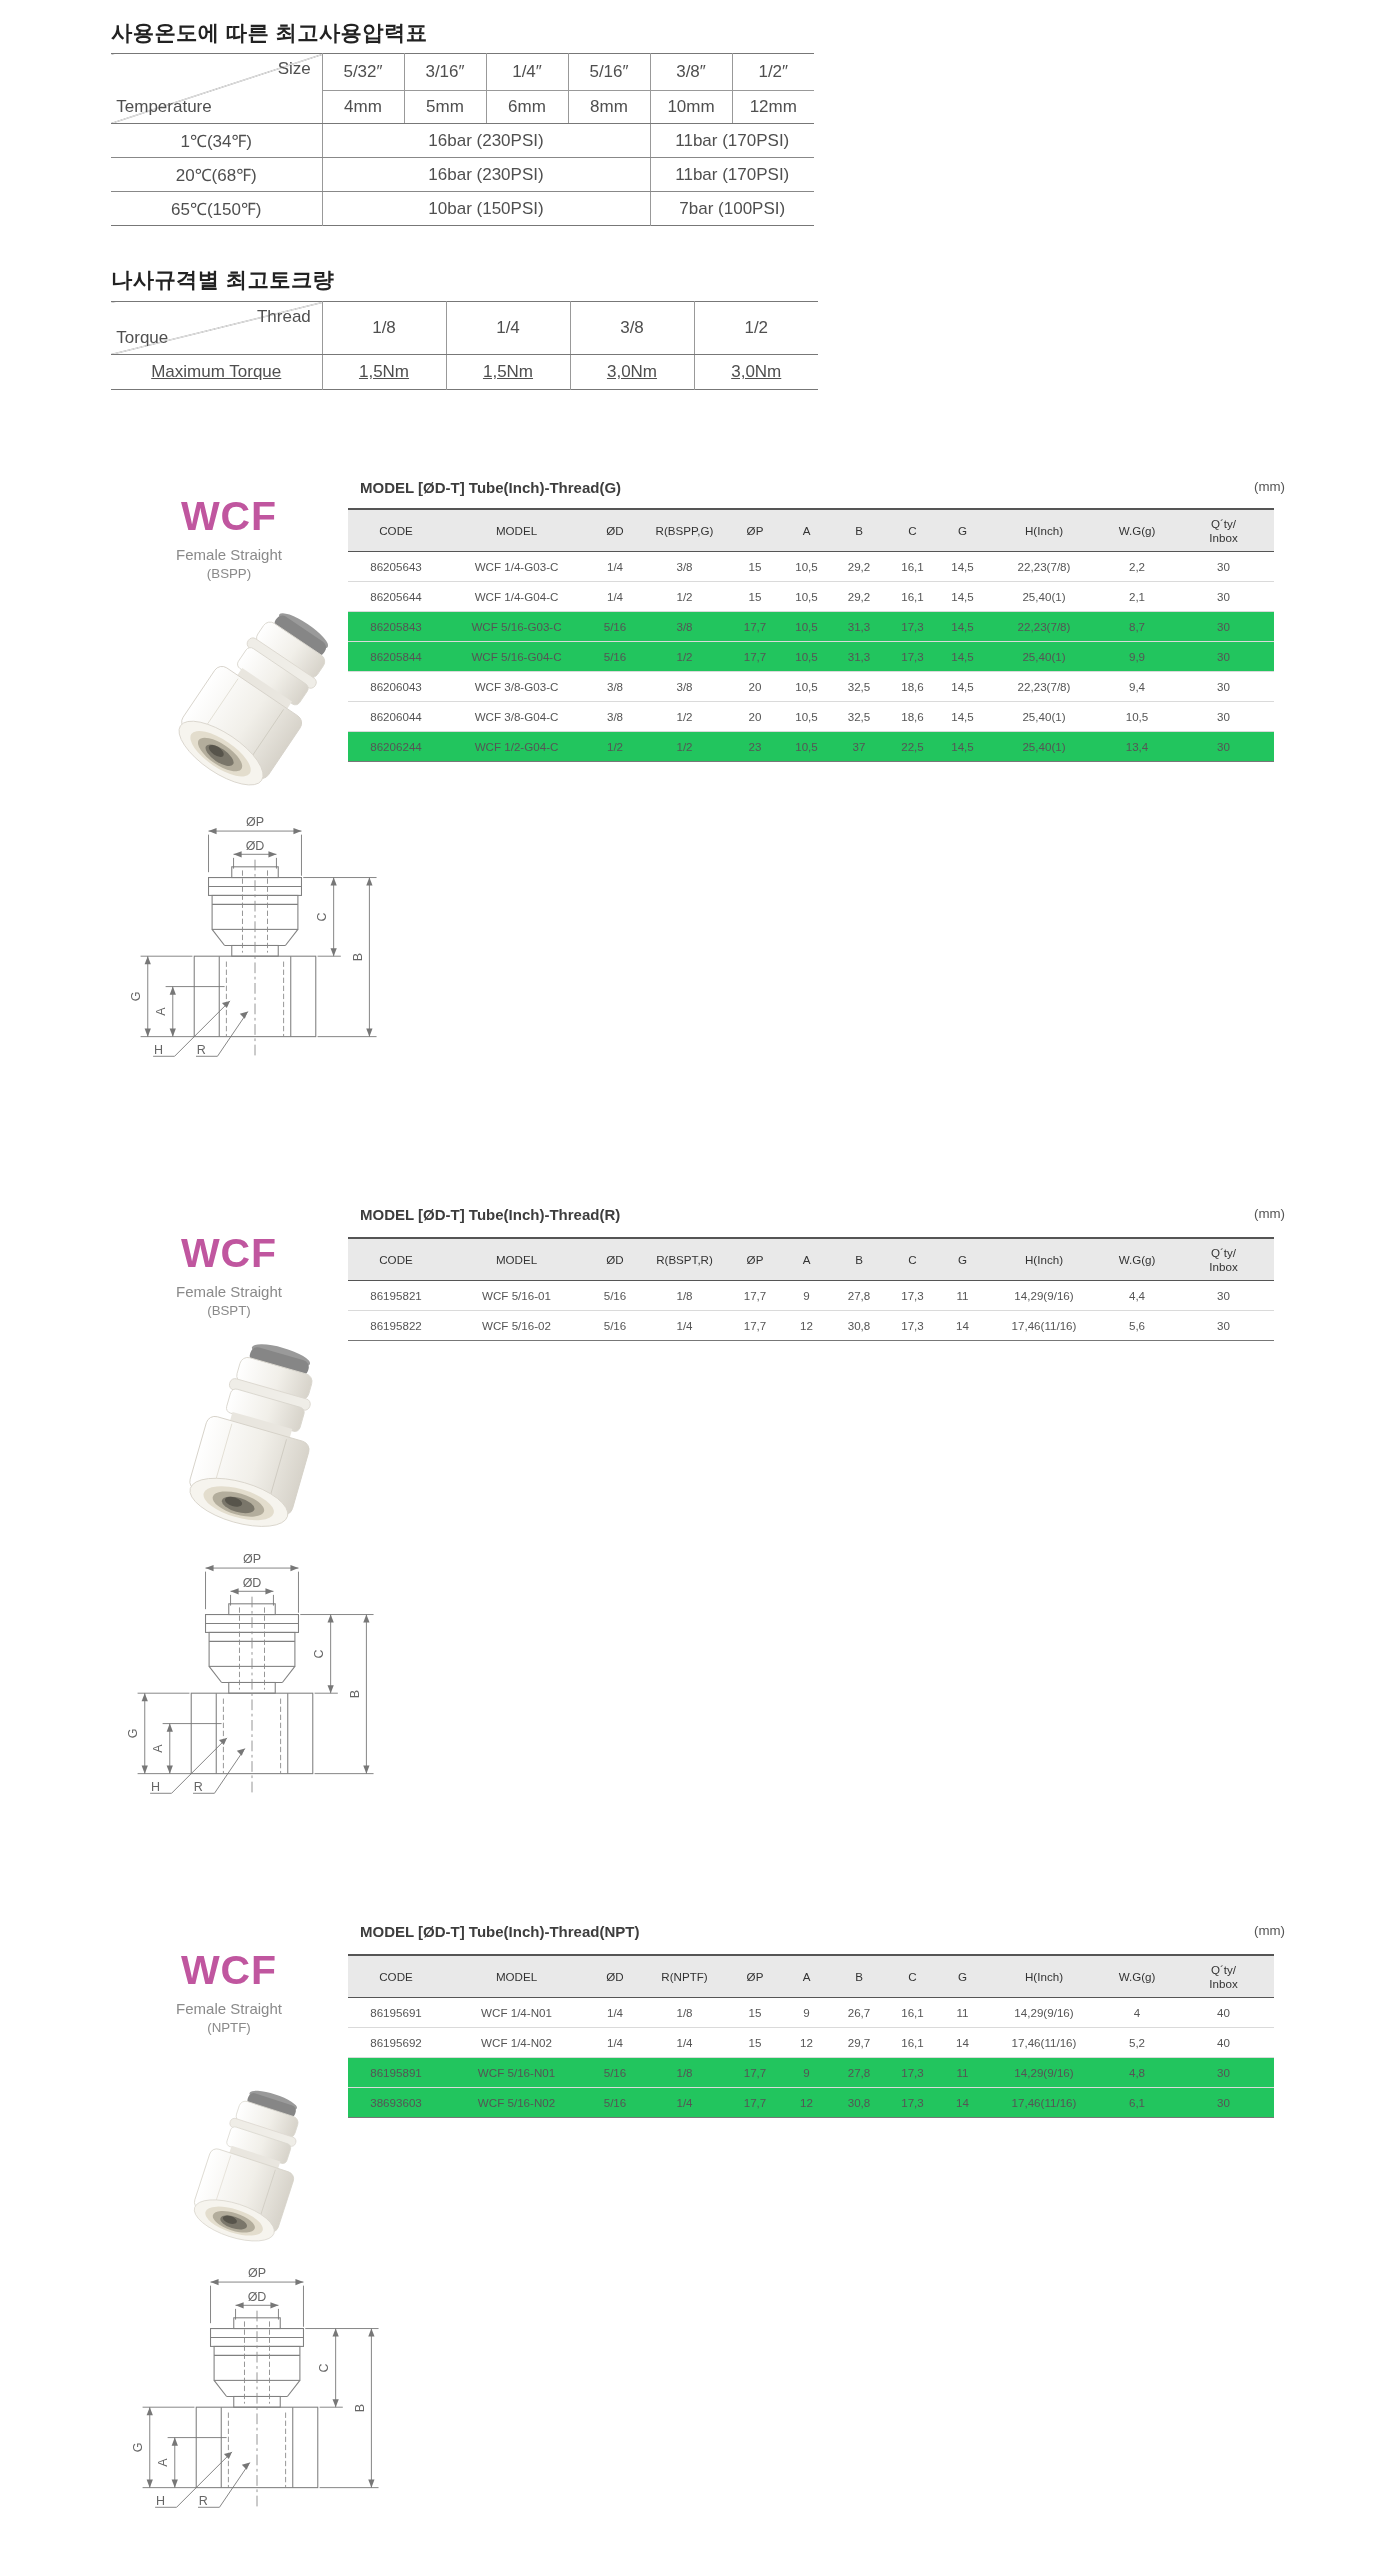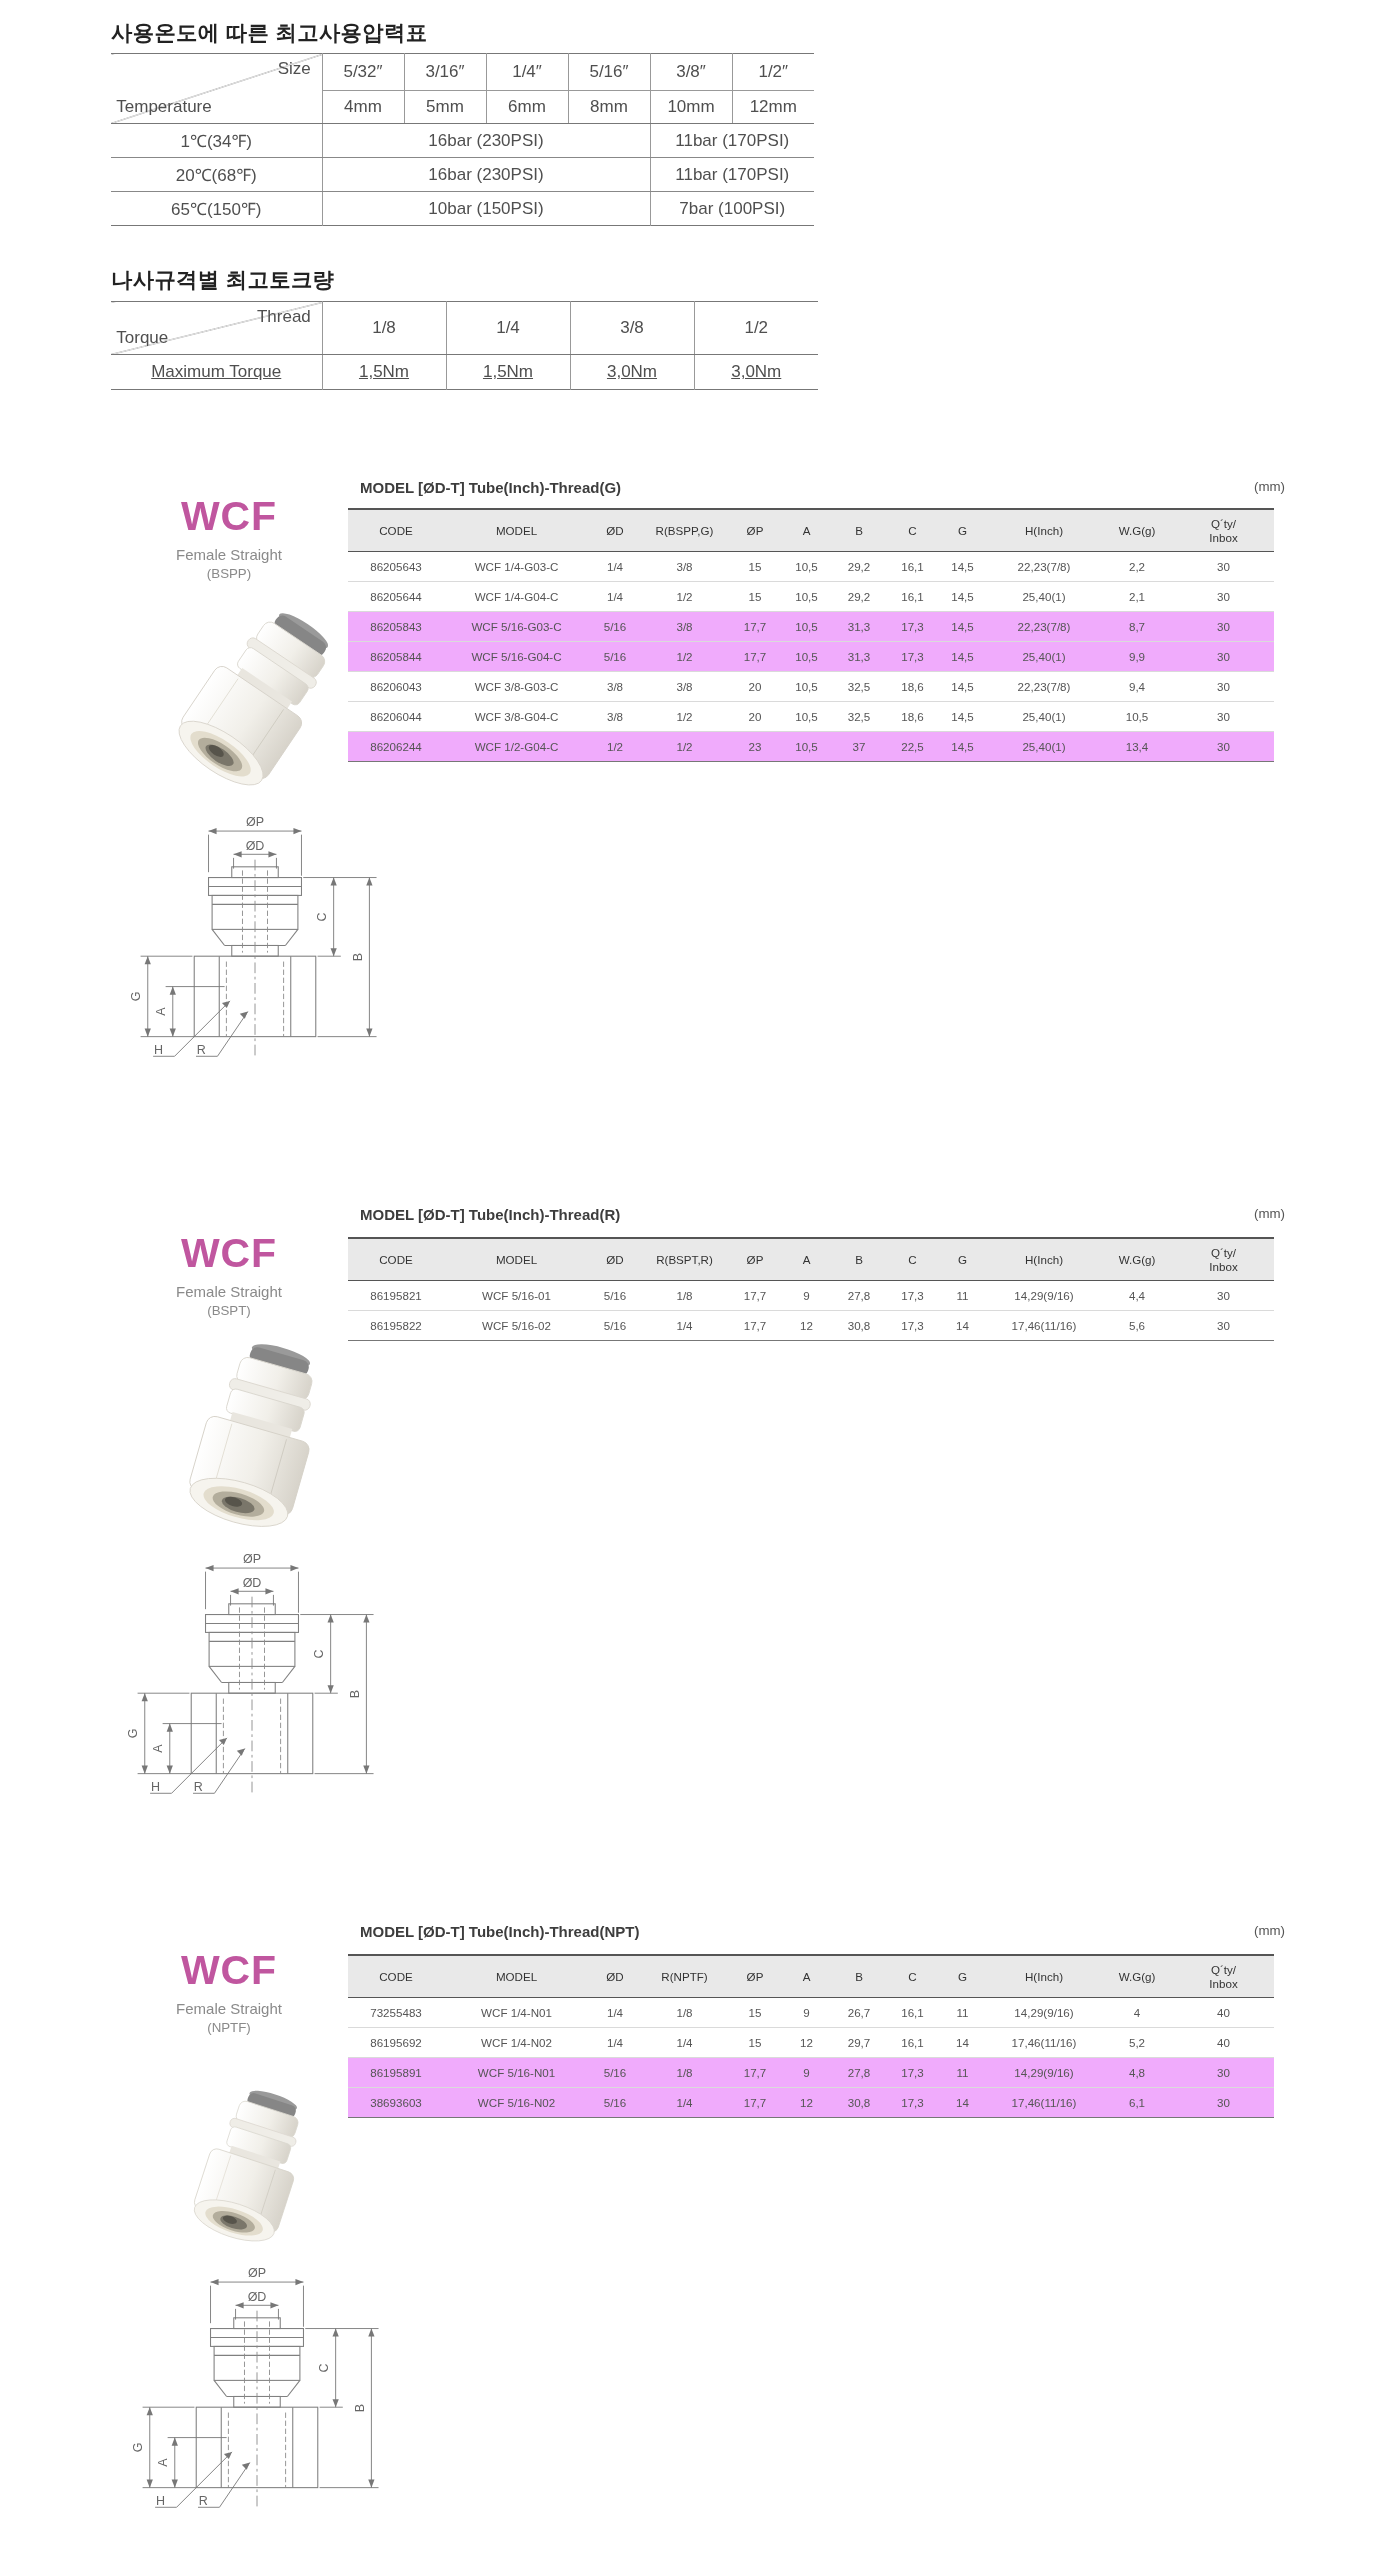--- a/index.html
+++ b/index.html
@@ -42,21 +42,21 @@
                color:#3d3d3d;}
   .model-title .unit{float:right;font-weight:normal;font-size:13.3px;color:#555;}
 
   table.model{position:absolute;left:348px;width:925px;border-collapse:collapse;table-layout:fixed;
               border-top:2.7px solid #555;border-bottom:1.8px solid #777;}
   table.model th{background:#e9e9e9;border-bottom:1.8px solid #555;font-weight:normal;
                  font-size:11.6px;color:#333;height:41px;white-space:pre-line;line-height:1.2;padding:0;}
   table.model td{font-size:11.6px;color:#555;text-align:center;height:29px;
                  border-bottom:0.9px solid #dadada;padding:0;}
   table.model tbody tr:last-child td{border-bottom:none;}
-  table.model tr.shaded td{background:#f0abfc;}
+  table.model tr.shaded td{background:#22c55e;}
 
   .photo{position:absolute;}
   .photo svg{width:100%;height:100%;}
   .drawing{position:absolute;}
   .drawing svg{width:100%;height:100%;}
   .drawing text{font-family:"Liberation Sans",sans-serif;font-size:14px;fill:#666;}
 </style>
 </head>
 <body>
 
@@ -590,21 +590,21 @@
       <th>C</th>
       <th>G</th>
       <th>H(Inch)</th>
       <th>W.G(g)</th>
       <th>Q´ty/
 Inbox</th>
     </tr>
       </thead>
     <tbody>
         <tr>
-          <td>73255483</td>
+          <td>86195691</td>
           <td>WCF 1/4-N01</td>
           <td>1/4</td>
           <td>1/8</td>
           <td>15</td>
           <td>9</td>
           <td>26,7</td>
           <td>16,1</td>
           <td>11</td>
           <td>14,29(9/16)</td>
           <td>4</td>

